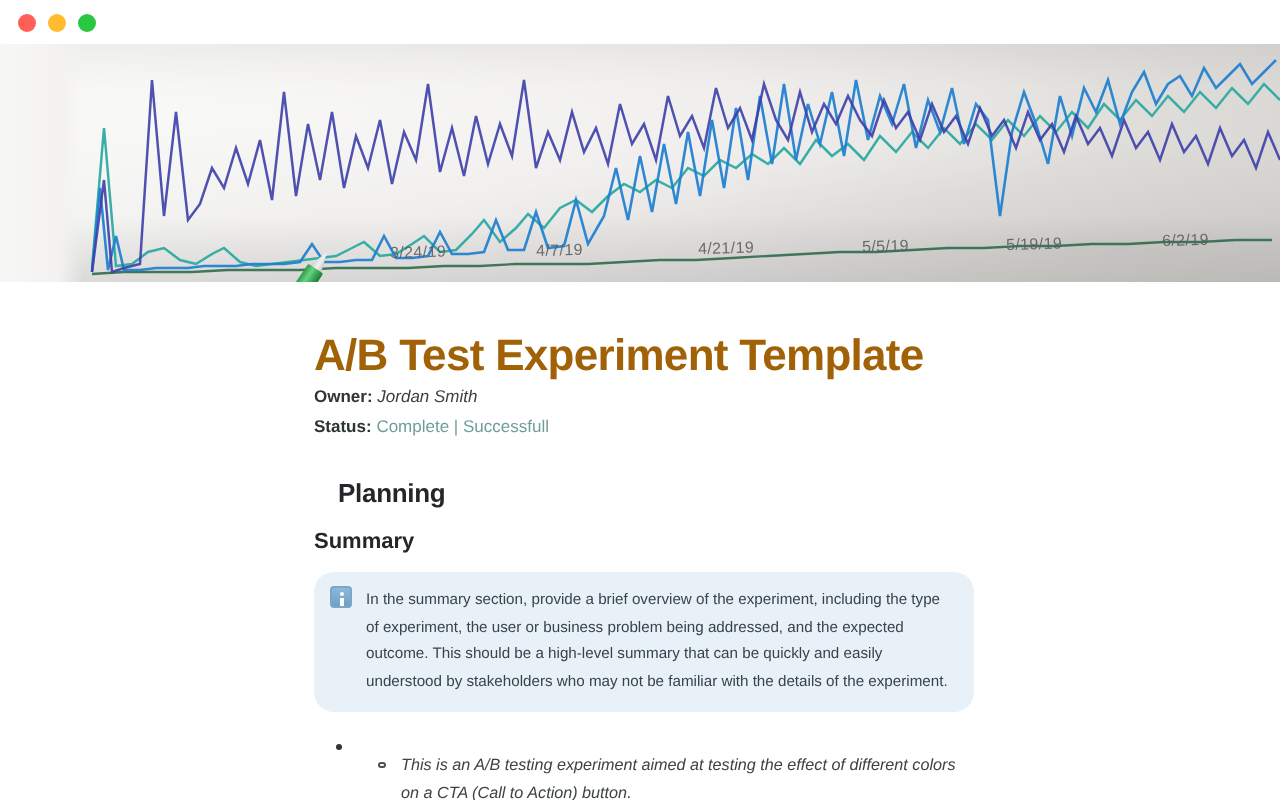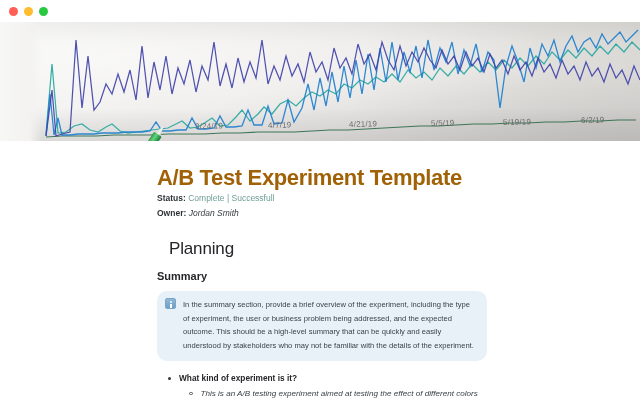--- a/index.html
+++ b/index.html
@@ -127,22 +127,22 @@
   .meta-line {
     font-size: 8.5px;
     line-height: 1.75;
     color: #2f3437;
   }
   .meta-key { font-weight: bold; color: #2f3437; }
   .meta-val-italic { font-style: italic; color: #3b3f42; }
   .meta-val-status { color: #6f9e96; }
 
   .h2 {
-    font-size: 17px;
-    font-weight: normal;
+    font-size: 13px;
+    font-weight: bold;
     color: #26262a;
     letter-spacing: -0.15px;
     margin-top: 18px;
     margin-bottom: 11px;
     padding-left: 12px;
   }
   .h3 {
     font-size: 11px;
     font-weight: bold;
     color: #26262a;
@@ -305,43 +305,42 @@
     <div class="pen-body"></div>
   </div>
 </div>
 
 <div class="doc">
   <div class="doc-inner">
 
     <div class="page-title">A/B Test Experiment Template</div>
 
     <div class="meta-line">
+      <span class="meta-key">Owner:</span>
+      <span class="meta-val-italic">Jordan Smith</span>
+    </div>
+
+    <div class="meta-line">
       <span class="meta-key">Status:</span>
       <span class="meta-val-status">Complete | Successfull</span>
-    </div>
-
-    <div class="meta-line">
-      <span class="meta-key">Owner:</span>
-      <span class="meta-val-italic">Jordan Smith</span>
     </div>
 
     <div class="h2">Planning</div>
 
     <div class="h3">Summary</div>
 
     <div class="callout">
       <span class="callout-icon"></span>
       <div class="callout-text">In the summary section, provide a brief overview of the experiment, including the type of experiment, the user or business problem being addressed, and the expected outcome. This should be a high-level summary that can be quickly and easily understood by stakeholders who may not be familiar with the details of the experiment.</div>
     </div>
 
     <ul class="lvl1">
       <li class="q-item">
         <div class="q-row">
           <span class="bullet-disc"></span>
-          <span class="q-text">What kind of experiment is it?</span>
         </div>
         <ul class="lvl2">
           <li>
             <div class="a-row">
               <span class="bullet-ring"></span>
               <span class="a-text">This is an A/B testing experiment aimed at testing the effect of different colors on a CTA (Call to Action) button.</span>
             </div>
           </li>
         </ul>
       </li>

